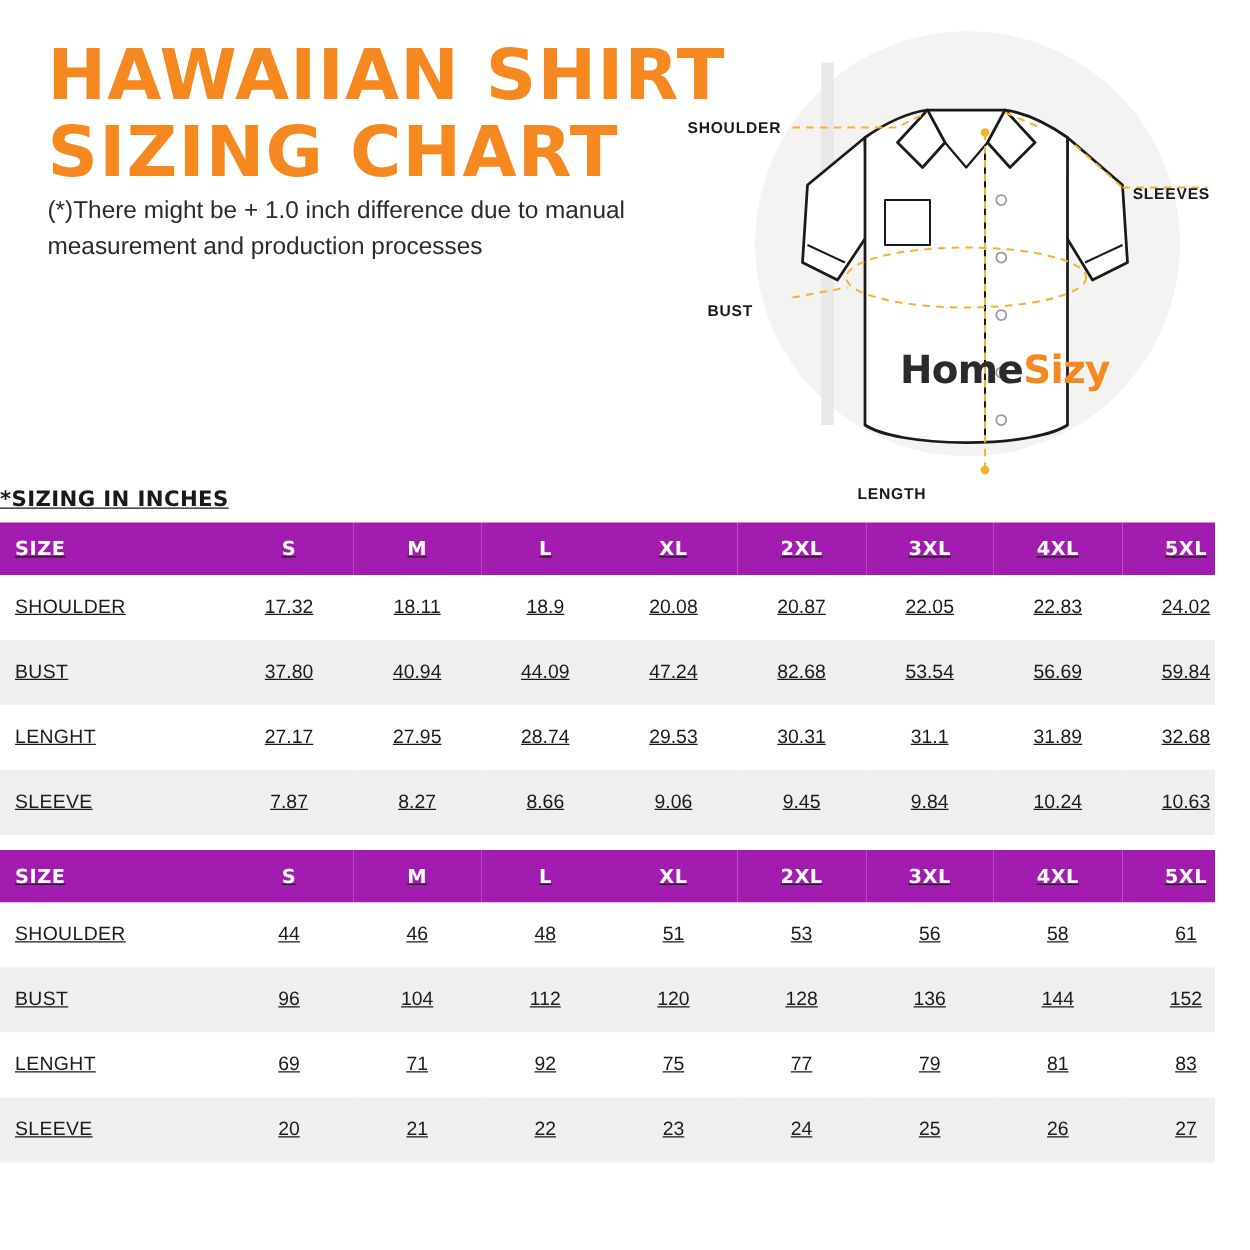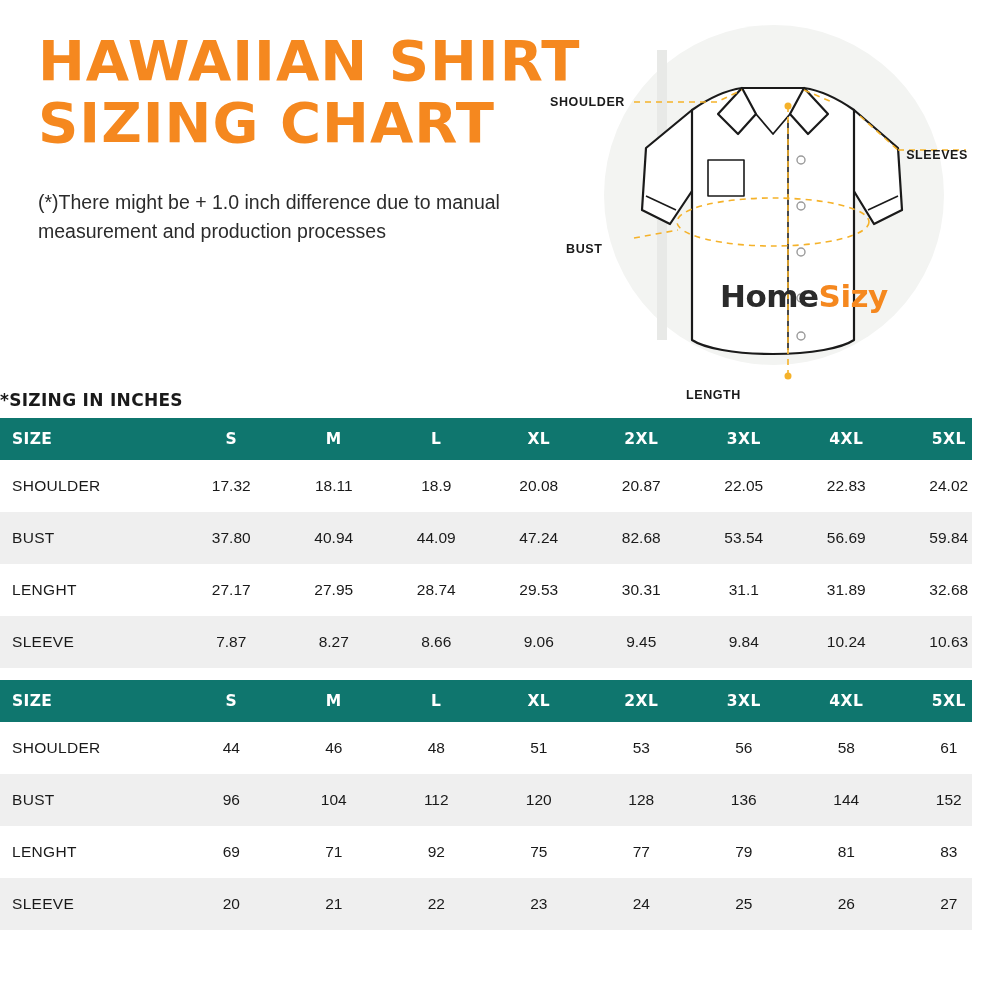--- a/index.html
+++ b/index.html
@@ -10,20 +10,21 @@
     height: 1000px;
     background: #ffffff;
     font-family: "Liberation Sans", sans-serif;
     color: #1a1a1a;
   }
   .page {
     position: relative;
     width: 972px;
     height: 1000px;
     overflow: hidden;
+    text-decoration: underline;
   }
 
   
   .header {
     position: relative;
     height: 390px;
   }
   .title-block {
     position: absolute;
     left: 38px;
@@ -33,21 +34,21 @@
   .title-line {
     font-family: "DejaVu Sans", sans-serif;
     font-weight: bold;
     font-size: 56px;
     line-height: 62px;
     letter-spacing: 1px;
     color: #F5881F;
     text-transform: uppercase;
   }
   .subtitle {
-    margin-top: 34px;
+    margin-top: 0;
     font-size: 19.5px;
     line-height: 29px;
     color: #2b2b2b;
     font-family: "Liberation Sans", sans-serif;
     max-width: 560px;
   }
 
   
   .illustration {
     position: absolute;
@@ -92,21 +93,21 @@
     margin: 0 0 8px 0;
   }
 
   
   table {
     width: 1000px;
     border-collapse: collapse;
     table-layout: fixed;
   }
   thead th {
-    background: #0f766e;
+    background: #a21caf;
     color: #ffffff;
     font-family: "DejaVu Sans", sans-serif;
     font-weight: bold;
     font-size: 15.5px;
     letter-spacing: 0.4px;
     height: 42px;
     text-align: center;
     vertical-align: middle;
   }
   thead th.first {

